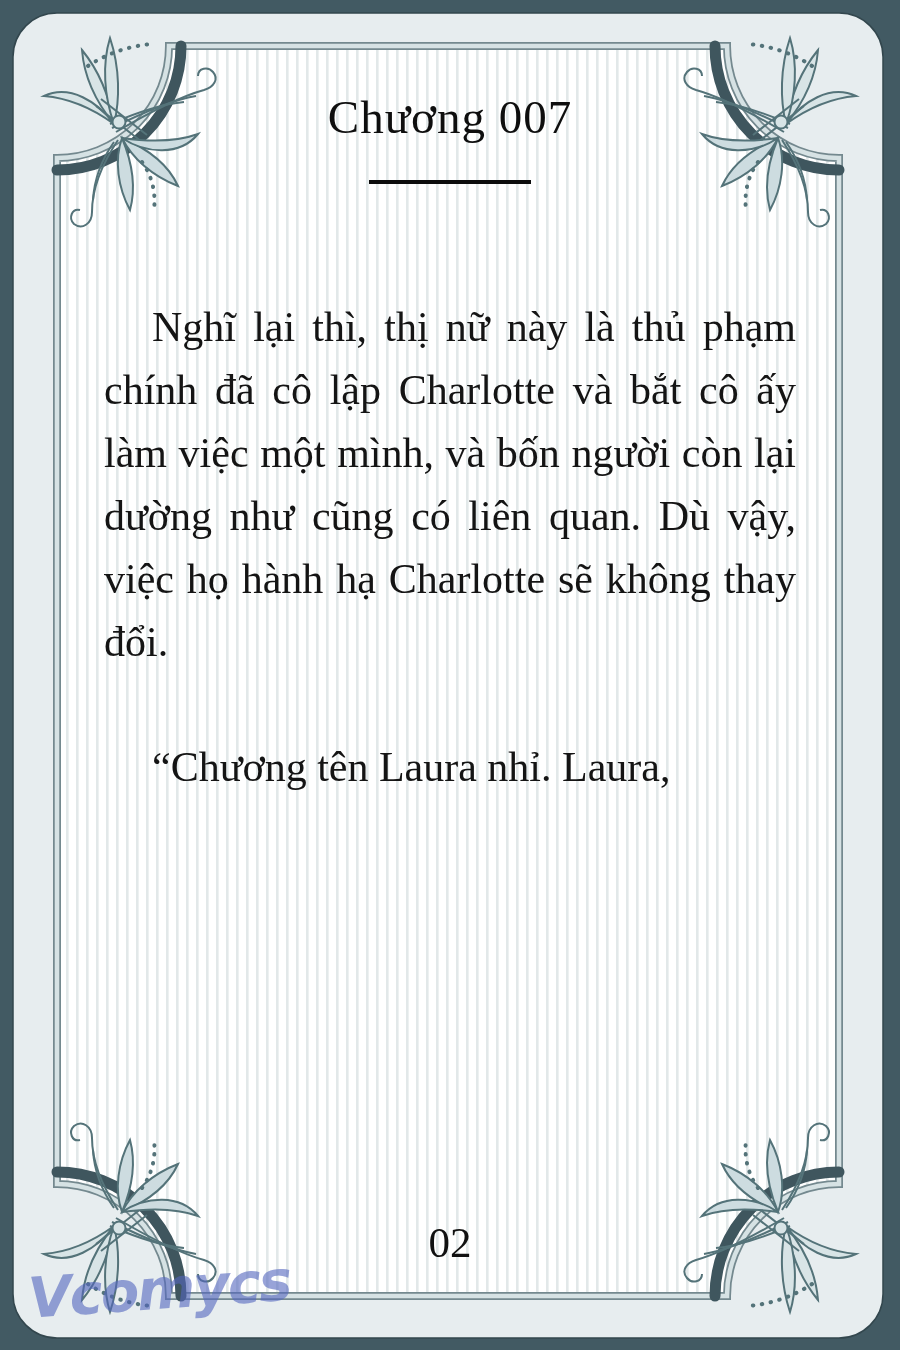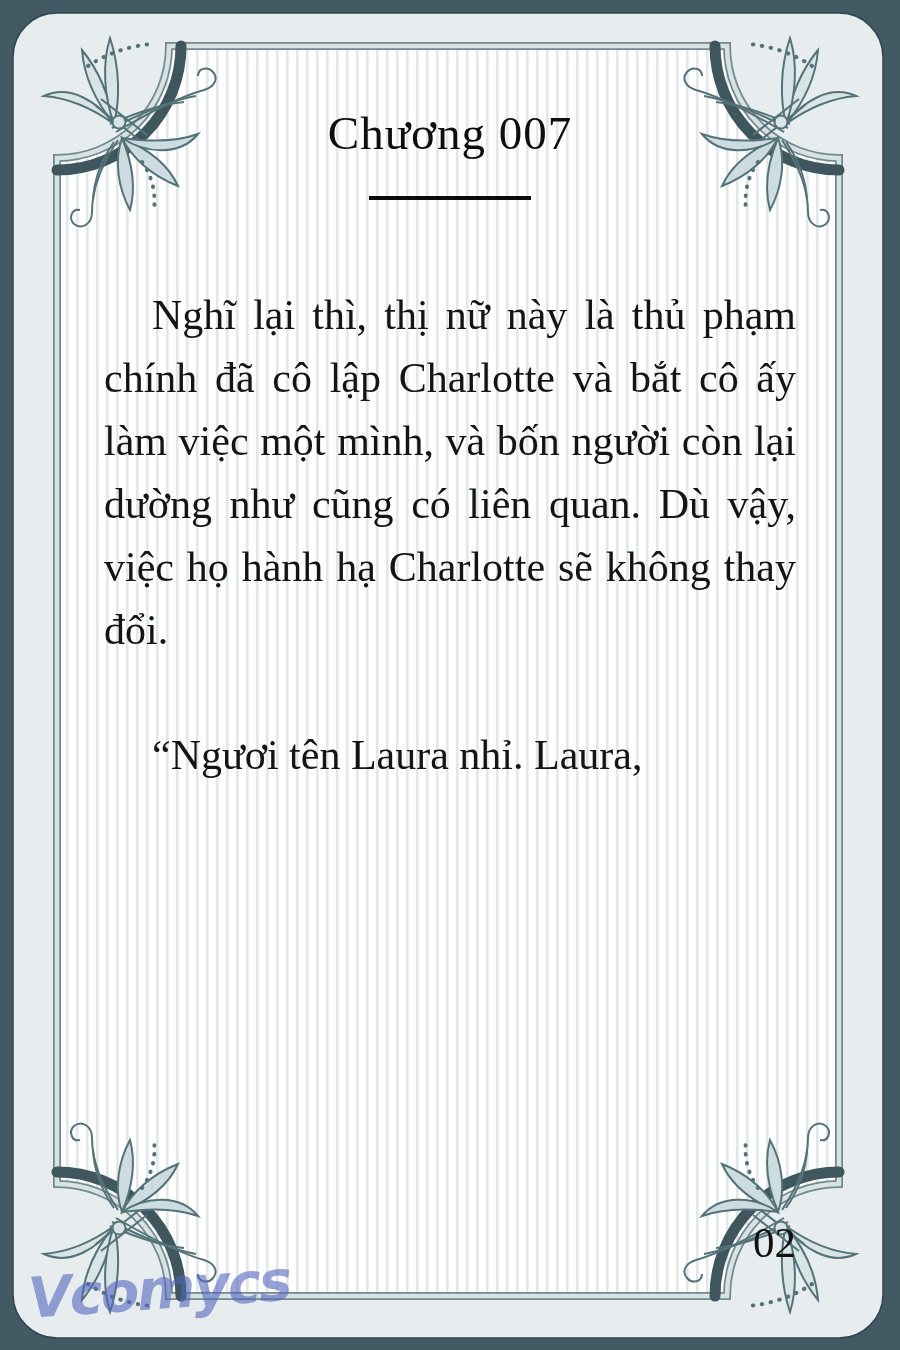--- a/index.html
+++ b/index.html
@@ -8,35 +8,35 @@
     background:#425a63;
     font-family:"Liberation Serif","DejaVu Serif",serif;
     position:relative;overflow:hidden;
   }
   .frame-svg{position:absolute;left:0;top:0;z-index:1;}
   .content{
     position:absolute;left:104px;top:88px;width:692px;z-index:2;
     color:#141414;
   }
   .chapter-title{
-    margin:16px;font-size:47px;font-weight:400;text-align:center;
+    margin:0;font-size:47px;font-weight:400;text-align:center;
     letter-spacing:1px;color:#0e0e0e;line-height:58px;
     font-family:"Liberation Serif","DejaVu Serif",serif;
   }
   .title-divider{
     width:162px;height:4px;background:#0c0c0c;margin:34px auto 0 auto;
   }
   .paragraphs p{
     font-size:42px;line-height:63px;margin:0 0 62px 0;
     text-align:justify;text-indent:48px;color:#141414;
   }
-  .paragraphs p:first-child{margin-top:84px;}
+  .paragraphs p:first-child{margin-top:112px;}
   .page-number{
     position:absolute;left:104px;top:1218px;width:692px;z-index:2;
-    text-align:right;font-size:43px;color:#111;
+    text-align:center;font-size:43px;color:#111;
   }
   .watermark{
     position:absolute;left:26px;top:1266px;z-index:3;
     font-family:"DejaVu Sans","Liberation Sans",sans-serif;
     font-style:italic;font-weight:bold;font-size:56px;letter-spacing:-2px;
     color:rgba(84,101,190,0.60);
     transform:rotate(-4deg);transform-origin:left top;
     white-space:nowrap;
   }
 </style>
@@ -92,19 +92,19 @@
   <use href="#orn" transform="translate(900,0) scale(-1,1)"></use>
   <use href="#orn" transform="translate(0,1350) scale(1,-1)"></use>
   <use href="#orn" transform="translate(900,1350) scale(-1,-1)"></use>
 </svg>
 
 <div class="content">
   <h1 class="chapter-title">Chương 007</h1>
   <div class="title-divider"></div>
   <div class="paragraphs">
     <p>Nghĩ lại thì, thị nữ này là thủ phạm chính đã cô lập Charlotte và bắt cô ấy làm việc một mình, và bốn người còn lại dường như cũng có liên quan. Dù vậy, việc họ hành hạ Charlotte sẽ không thay đổi.</p>
-    <p>“Ngươi tên Laura nhỉ. Laura,</p>
+    <p>“Chương tên Laura nhỉ. Laura,</p>
   </div>
 </div>
 
 <div class="page-number">02</div>
 
 <div class="watermark">Vcomycs</div>
 
 </body></html>

